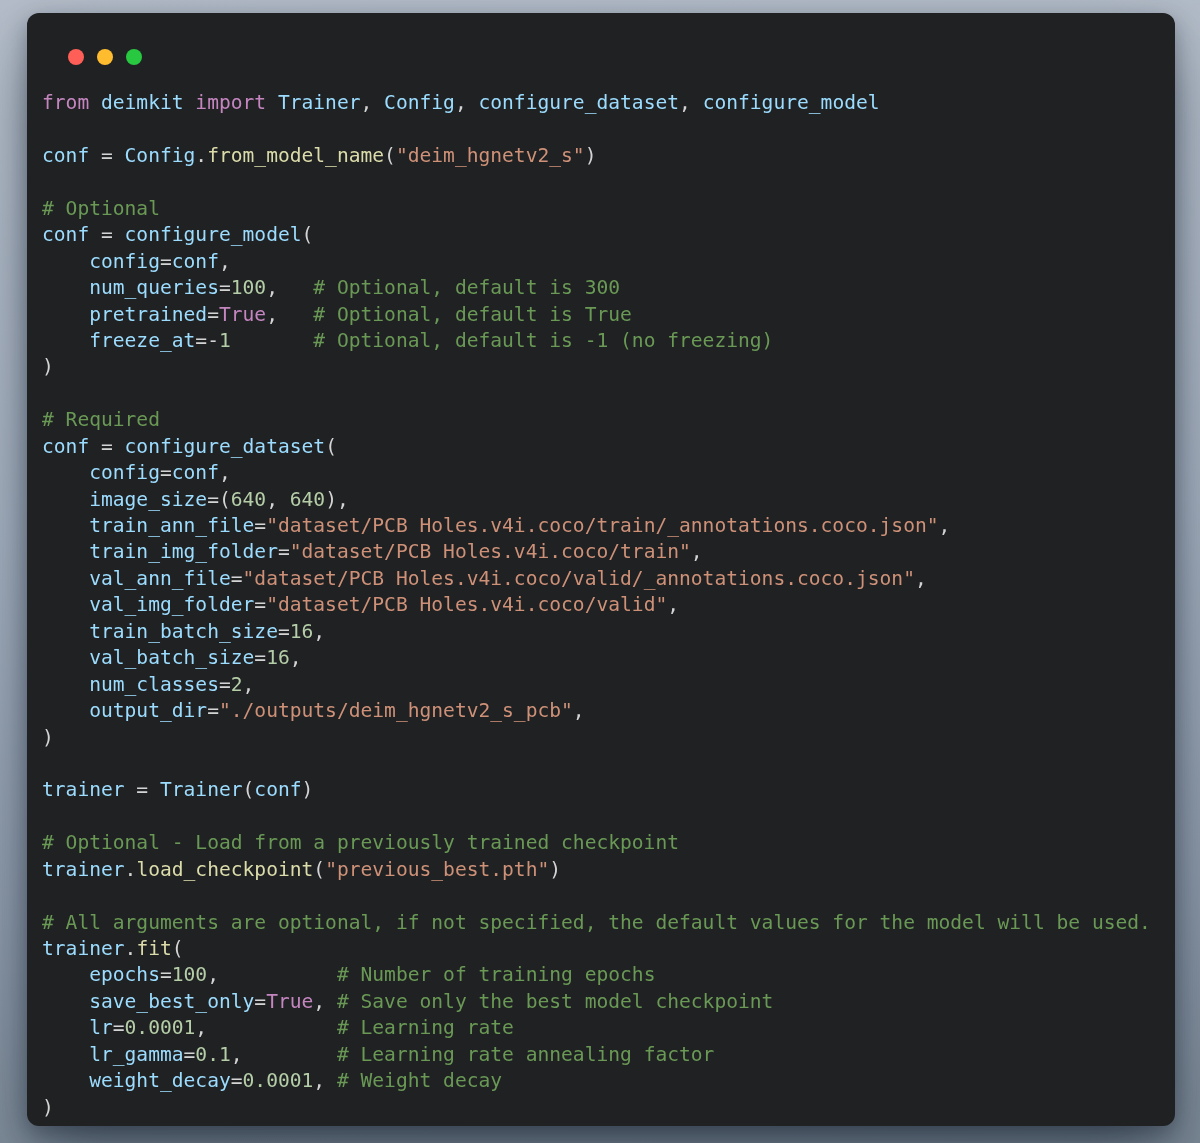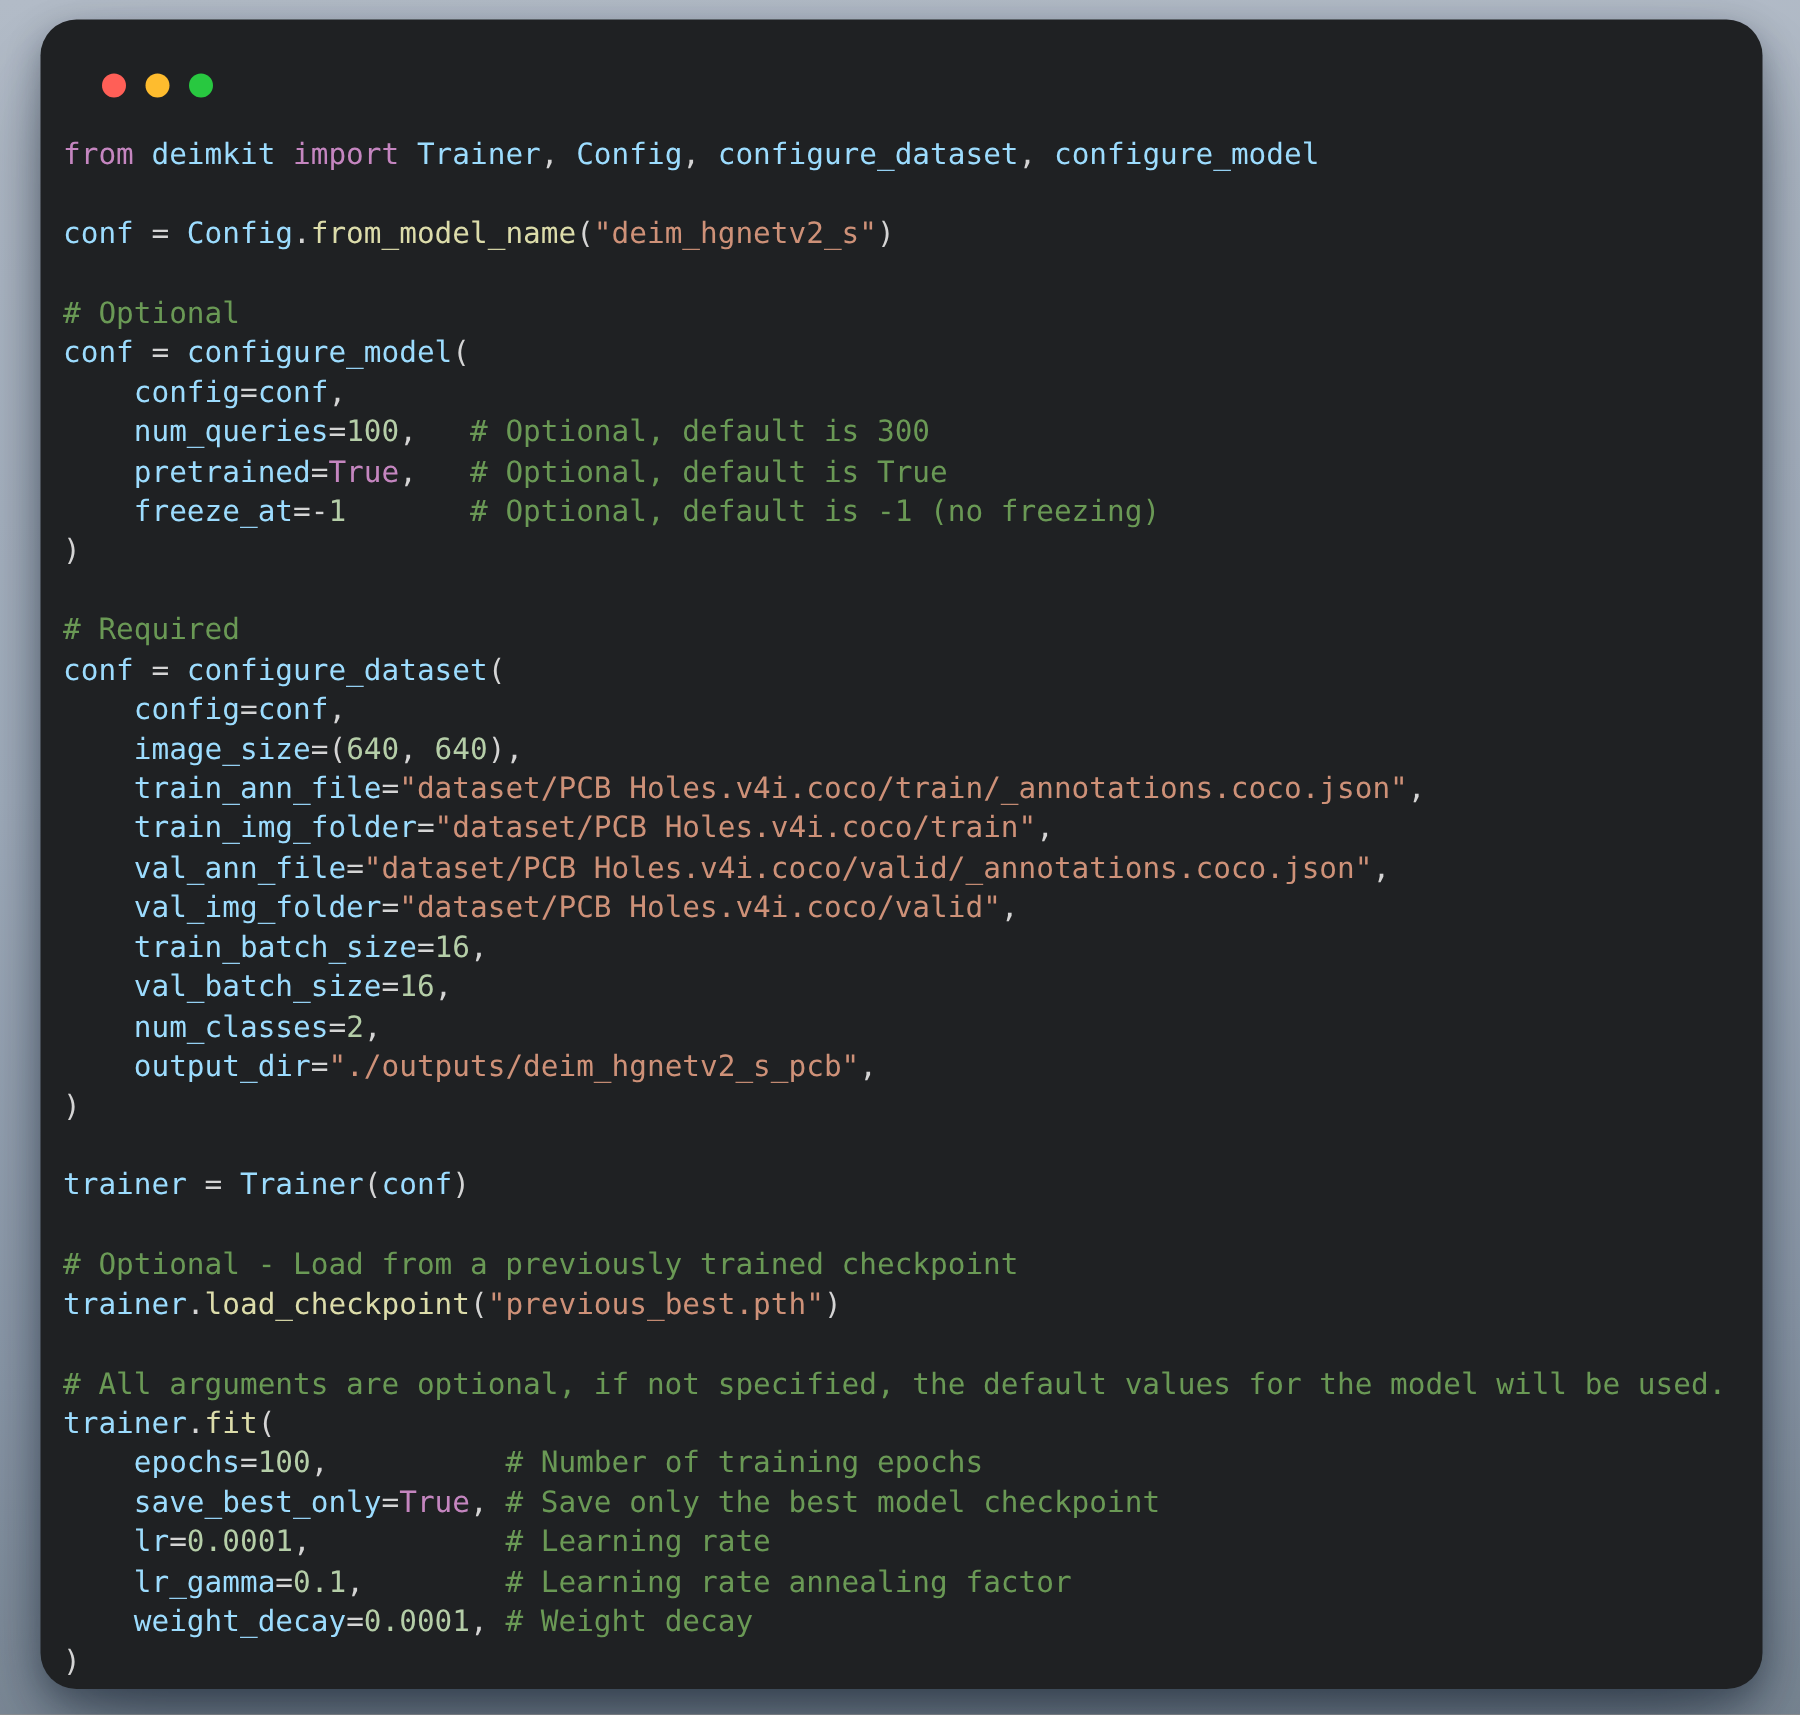--- a/index.html
+++ b/index.html
@@ -16,21 +16,21 @@
     height: 1143px;
     background: linear-gradient(178deg, #b3bcc8 0%, #a2aebd 45%, #8b98a8 78%, #79members 100%);
     background: linear-gradient(178deg, #b3bcc8 0%, #a2aebd 45%, #8b98a8 78%, #798693 100%);
   }
   .window {
     position: absolute;
     left: 27px;
     top: 13px;
     width: 1148px;
     height: 1113px;
-    border-radius: 24px;
+    border-radius: 12px;
     background: #1f2123;
     box-shadow: 0 30px 60px -12px rgba(15, 25, 40, 0.55),
                 0 8px 22px rgba(15, 25, 40, 0.35);
   }
   .titlebar {
     position: absolute;
     top: 36px;
     left: 41px;
     display: flex;
     gap: 13px;

